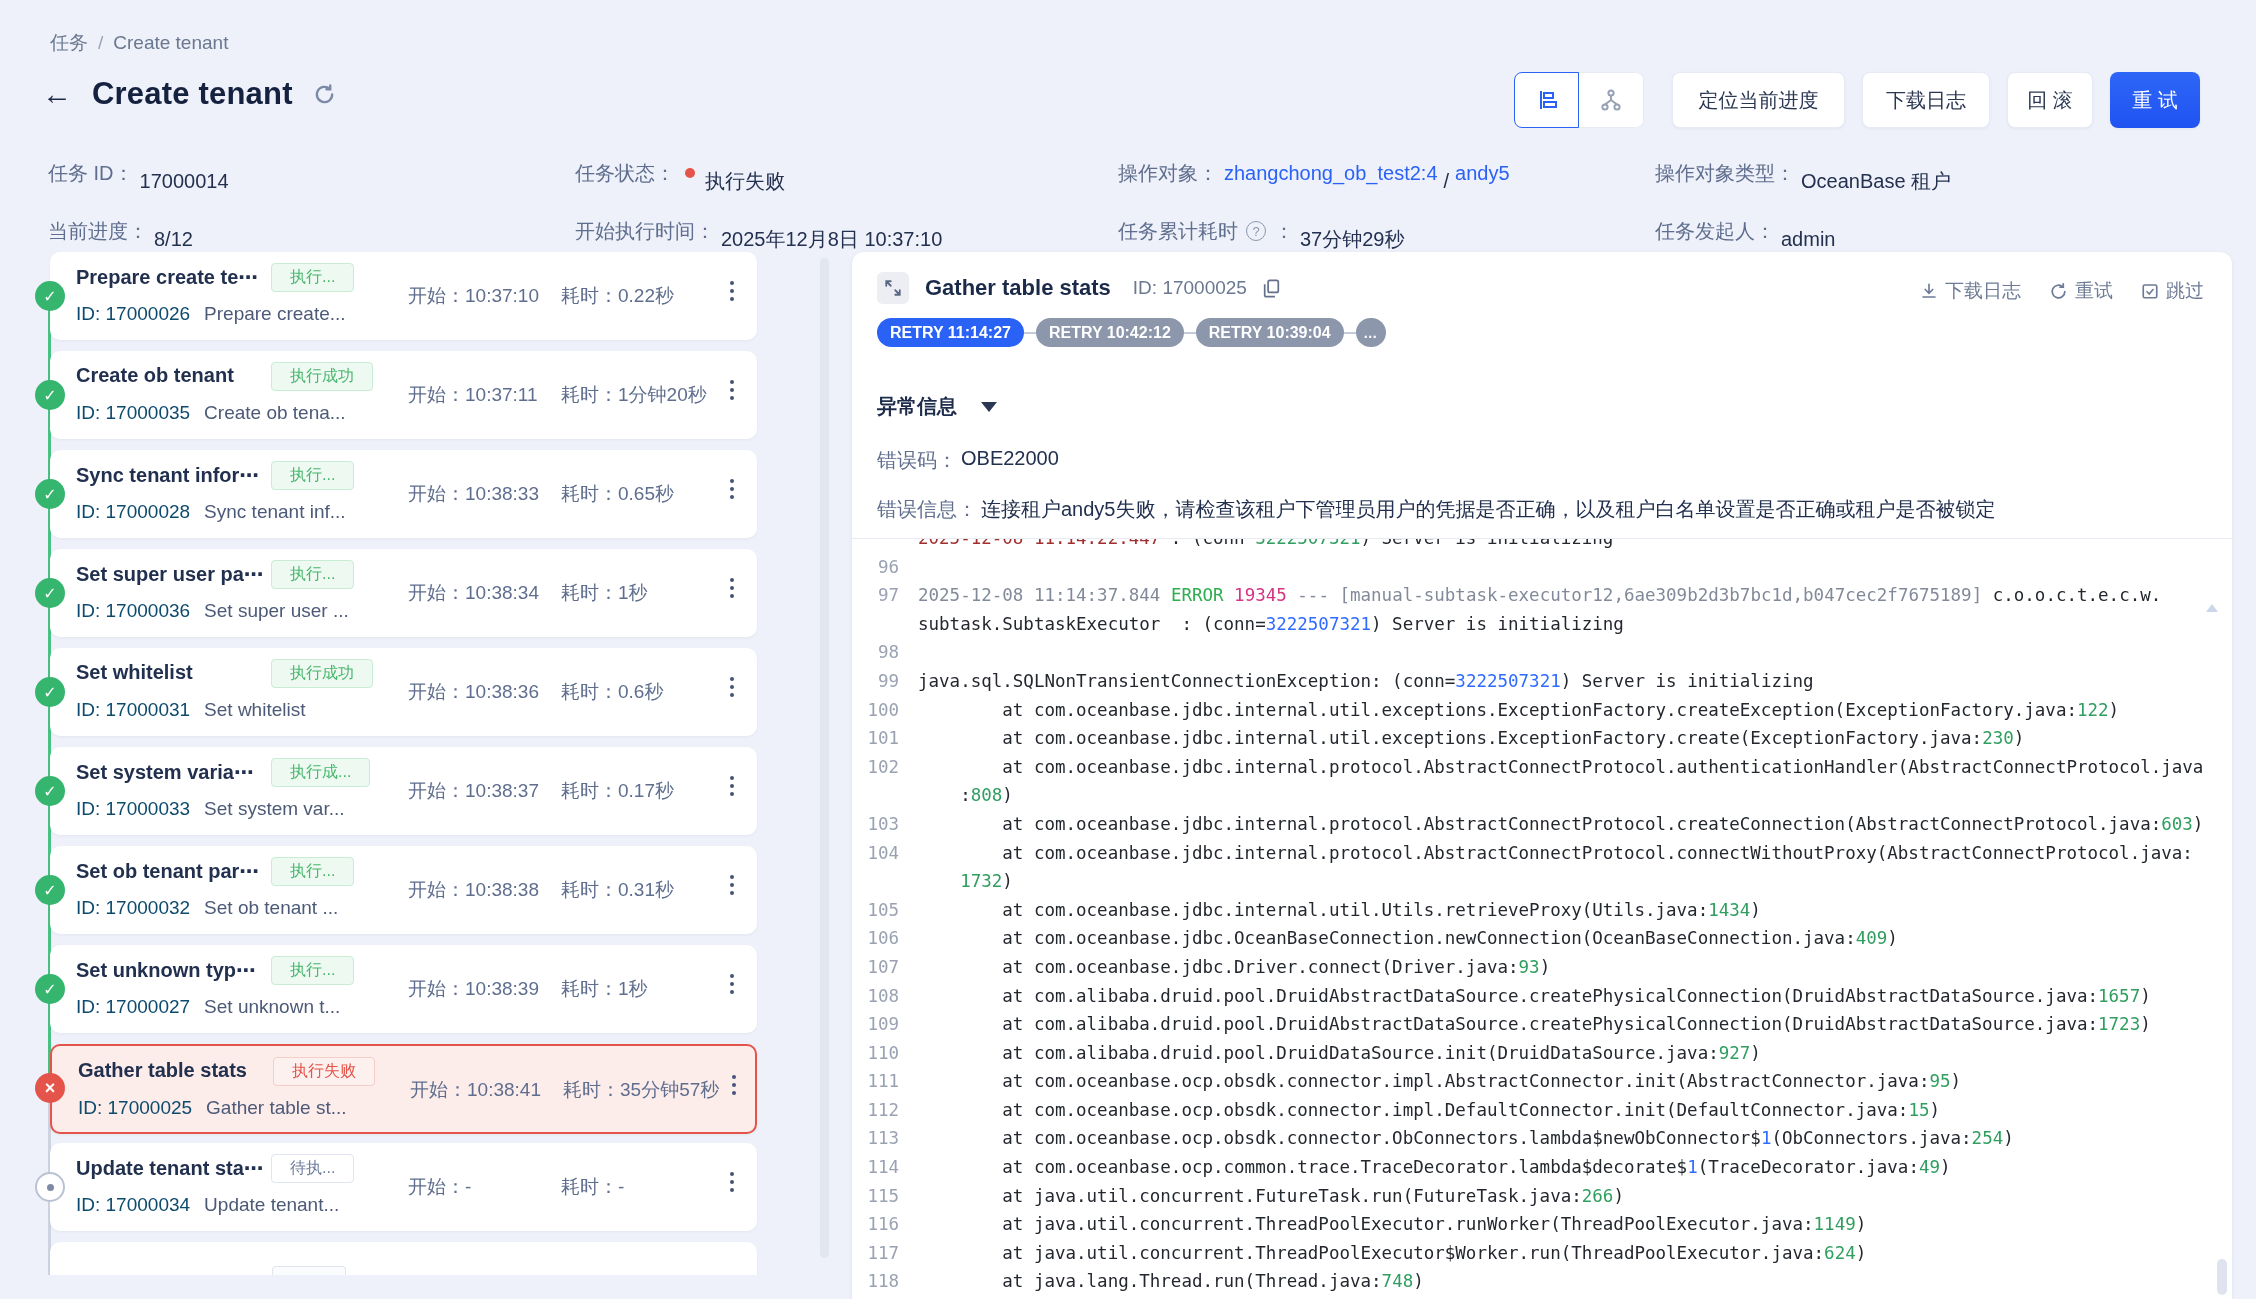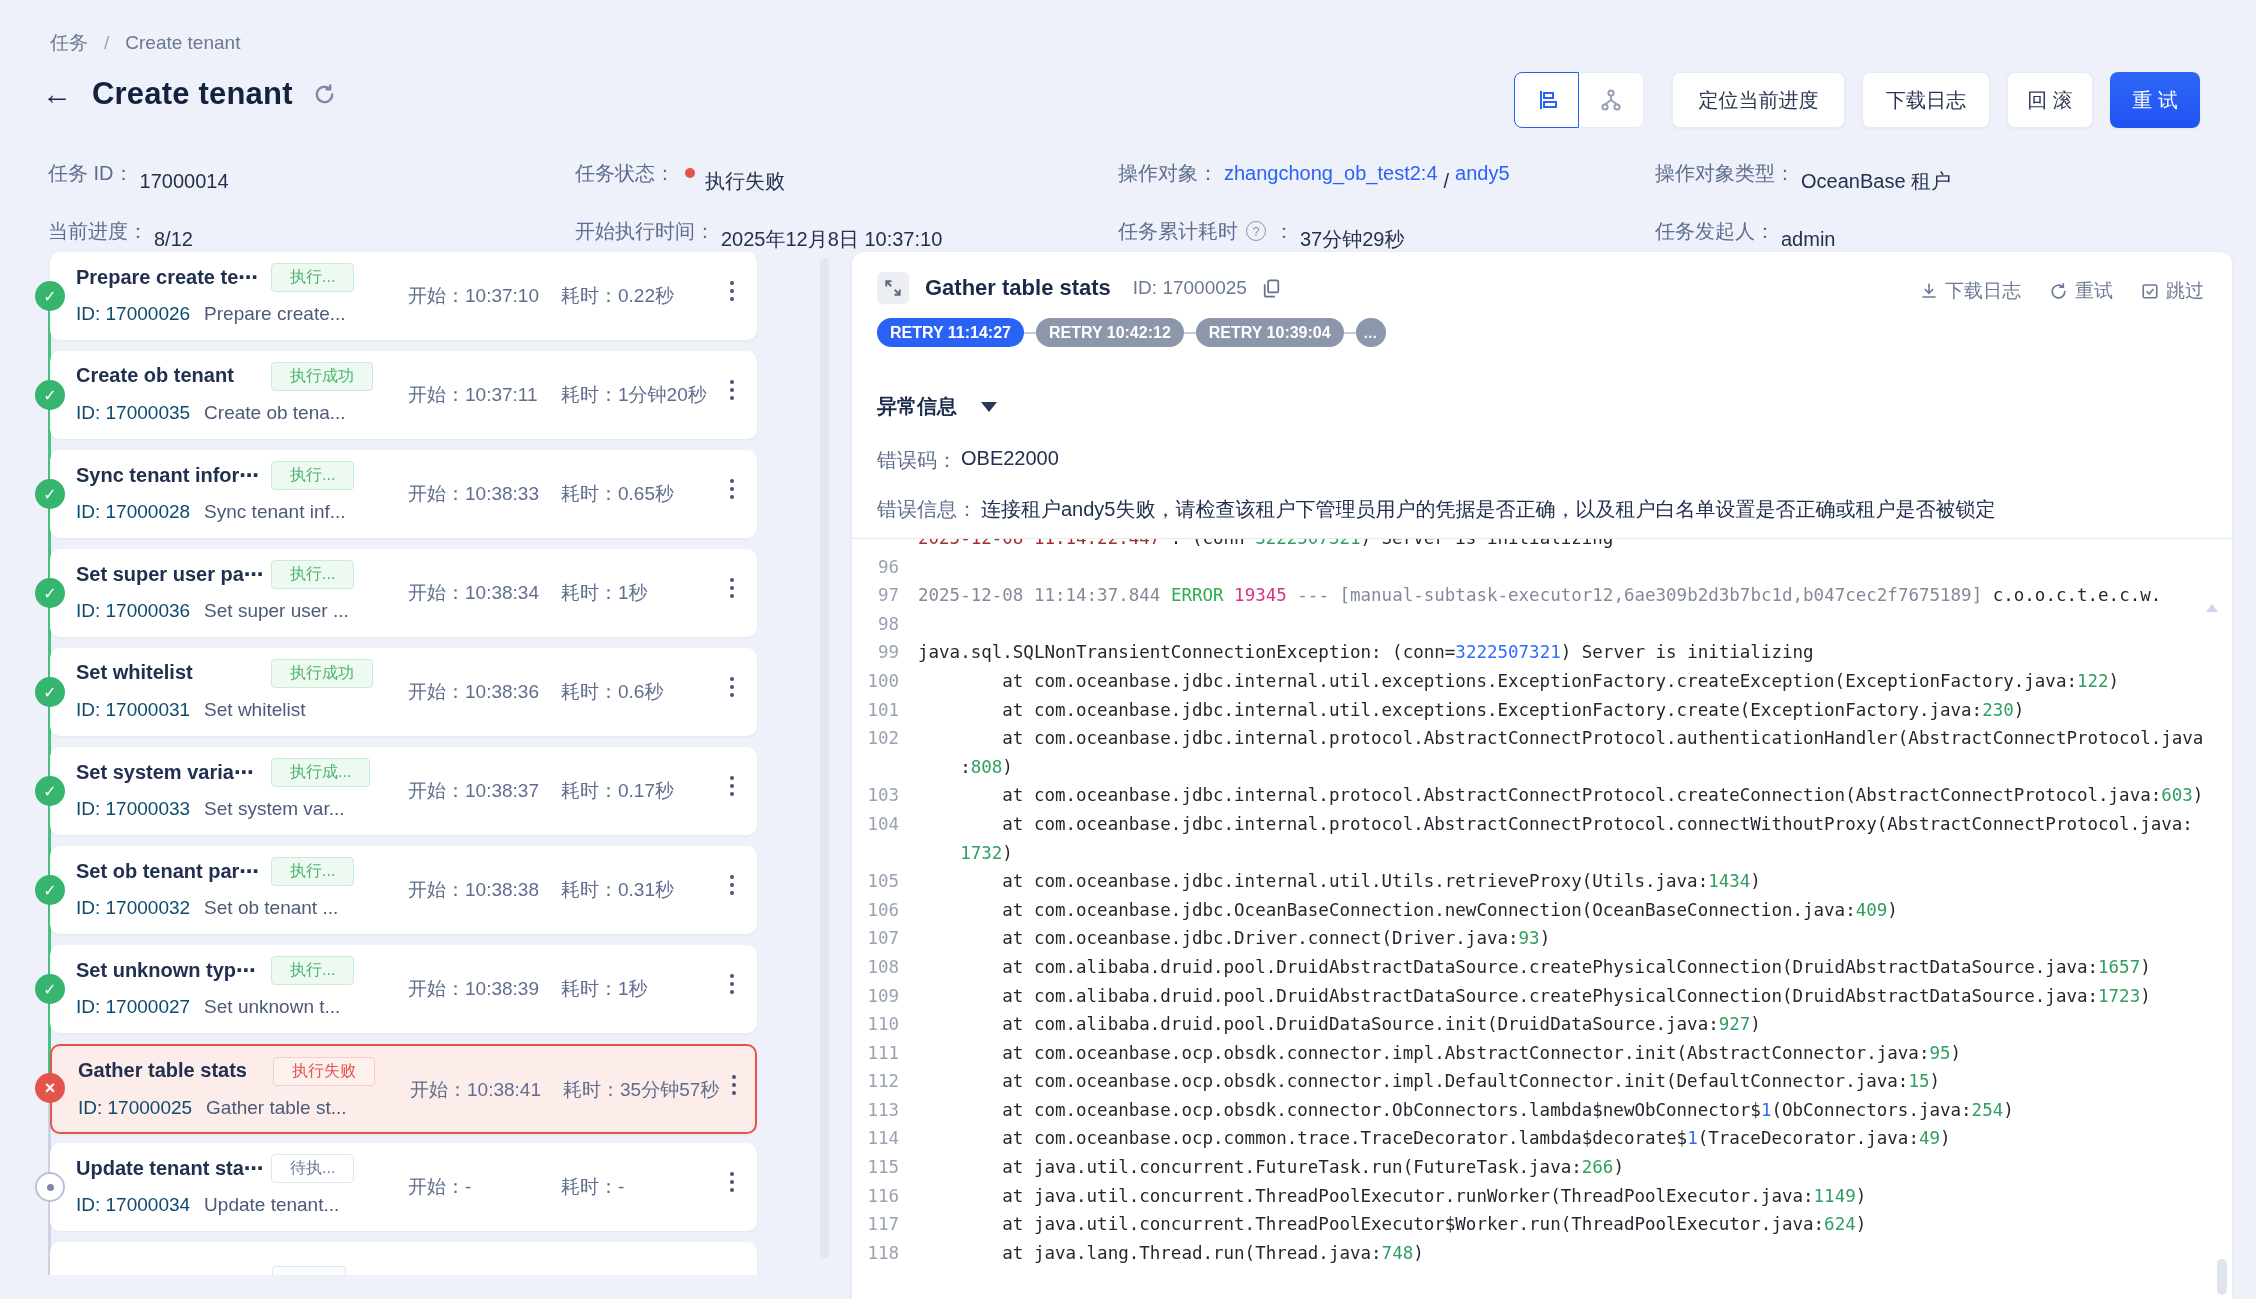--- a/index.html
+++ b/index.html
@@ -1,20 +1,20 @@
 <!DOCTYPE html>
 <html><head>
 <meta charset="utf-8">
 <style>
   *{box-sizing:border-box;margin:0;padding:0;}
   body{background:#eef1f9;font-family:"Liberation Sans","DejaVu Sans",sans-serif;}
   .page{position:relative;width:2256px;height:1299px;overflow:hidden;background:#eef1f9;}
 
   
-  .breadcrumb{position:absolute;left:50px;top:30px;font-size:19px;color:#6a7890;display:flex;gap:16px;align-items:center;}
+  .breadcrumb{position:absolute;left:50px;top:30px;font-size:19px;color:#6a7890;display:flex;gap:10px;align-items:center;}
   .breadcrumb .sep{color:#9aa4b8;}
   .title-row{position:absolute;left:42px;top:76px;display:flex;align-items:center;gap:20px;}
   .back-arrow{font-size:30px;color:#1c2a4a;line-height:1;cursor:pointer;}
   .page-title{font-size:31px;font-weight:bold;color:#14213f;letter-spacing:.2px;}
   .refresh-icon svg{display:block;}
 
   
   .toolbar{position:absolute;top:72px;left:1514px;display:flex;align-items:flex-end;}
   .seg{display:flex;margin-right:28px;}
   .seg-btn{width:65px;height:56px;background:#fff;display:flex;align-items:center;justify-content:center;border:1px solid #e6ebf6;cursor:pointer;}
@@ -414,20 +414,21 @@
     </div>
     <div class="err-line err-msg-row">
       <span class="lbl">错误信息：</span>
       <span class="val">连接租户andy5失败，请检查该租户下管理员用户的凭据是否正确，以及租户白名单设置是否正确或租户是否被锁定</span>
     </div>
 
     <div class="log">
         <div class="log-row clip"><span class="ln"></span><span class="lt"><span class="sr">2025-12-08 11:14:22.447</span><span> : (conn </span><span class="sg">3222507321</span><span>) Server is initializing</span></span></div>
         <div class="log-row"><span class="ln">96</span><span class="lt"> </span></div>
         <div class="log-row"><span class="ln">97</span><span class="lt"><span class="sd">2025-12-08 11:14:37.844 </span><span class="se">ERROR</span><span> </span><span class="sm">19345</span><span class="sd"> --- [manual-subtask-executor12,6ae309b2d3b7bc1d,b047cec2f7675189] </span><span>c.o.o.c.t.e.c.w.</span></span></div>
+        <div class="log-row"><span class="ln"></span><span class="lt"><span>subtask.SubtaskExecutor  : (conn=</span><span class="sb">3222507321</span><span>) Server is initializing</span></span></div>
         <div class="log-row"><span class="ln">98</span><span class="lt"> </span></div>
         <div class="log-row"><span class="ln">99</span><span class="lt"><span>java.sql.SQLNonTransientConnectionException: (conn=</span><span class="sb">3222507321</span><span>) Server is initializing</span></span></div>
         <div class="log-row"><span class="ln">100</span><span class="lt"><span>        at com.oceanbase.jdbc.internal.util.exceptions.ExceptionFactory.createException(ExceptionFactory.java:</span><span class="sg">122</span><span>)</span></span></div>
         <div class="log-row"><span class="ln">101</span><span class="lt"><span>        at com.oceanbase.jdbc.internal.util.exceptions.ExceptionFactory.create(ExceptionFactory.java:</span><span class="sg">230</span><span>)</span></span></div>
         <div class="log-row"><span class="ln">102</span><span class="lt"><span>        at com.oceanbase.jdbc.internal.protocol.AbstractConnectProtocol.authenticationHandler(AbstractConnectProtocol.java</span></span></div>
         <div class="log-row"><span class="ln"></span><span class="lt"><span>    :</span><span class="sg">808</span><span>)</span></span></div>
         <div class="log-row"><span class="ln">103</span><span class="lt"><span>        at com.oceanbase.jdbc.internal.protocol.AbstractConnectProtocol.createConnection(AbstractConnectProtocol.java:</span><span class="sg">603</span><span>)</span></span></div>
         <div class="log-row"><span class="ln">104</span><span class="lt"><span>        at com.oceanbase.jdbc.internal.protocol.AbstractConnectProtocol.connectWithoutProxy(AbstractConnectProtocol.java:</span></span></div>
         <div class="log-row"><span class="ln"></span><span class="lt"><span>    </span><span class="sg">1732</span><span>)</span></span></div>
         <div class="log-row"><span class="ln">105</span><span class="lt"><span>        at com.oceanbase.jdbc.internal.util.Utils.retrieveProxy(Utils.java:</span><span class="sg">1434</span><span>)</span></span></div>

